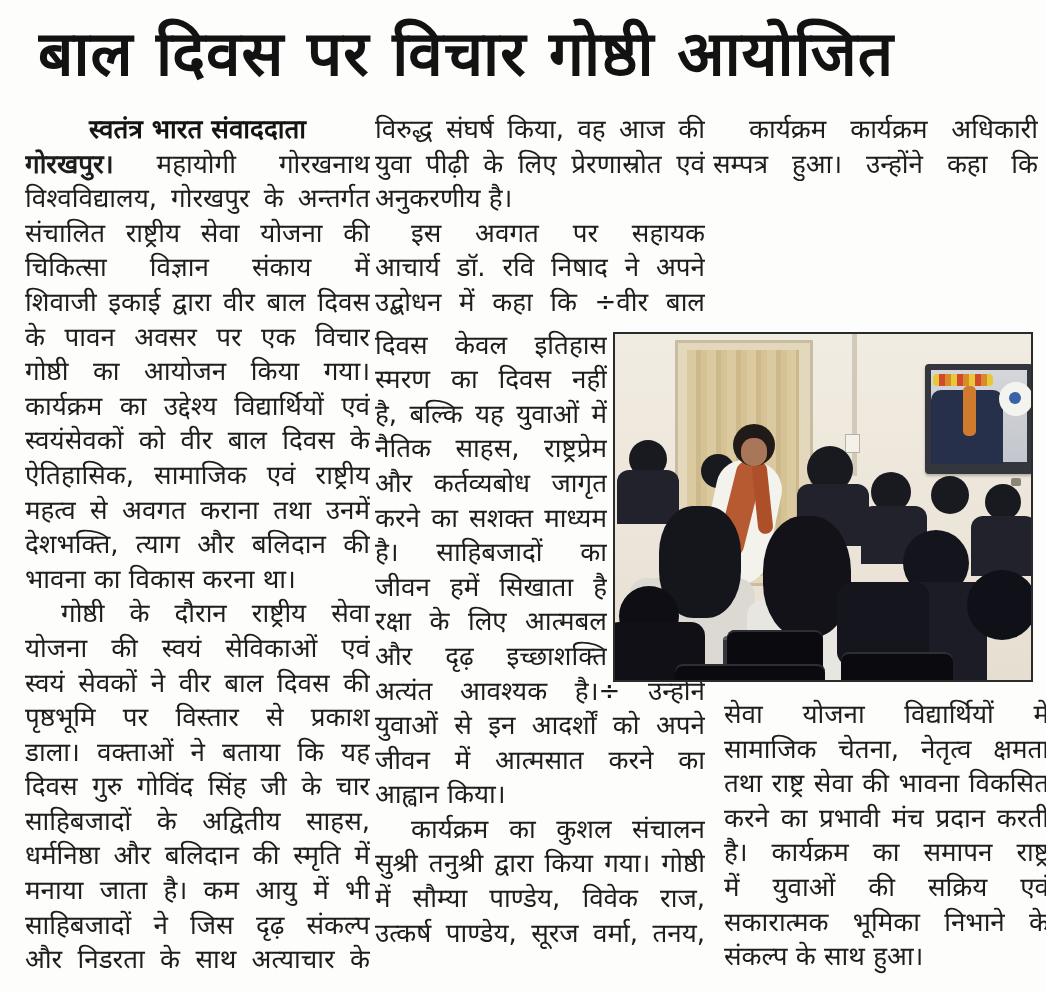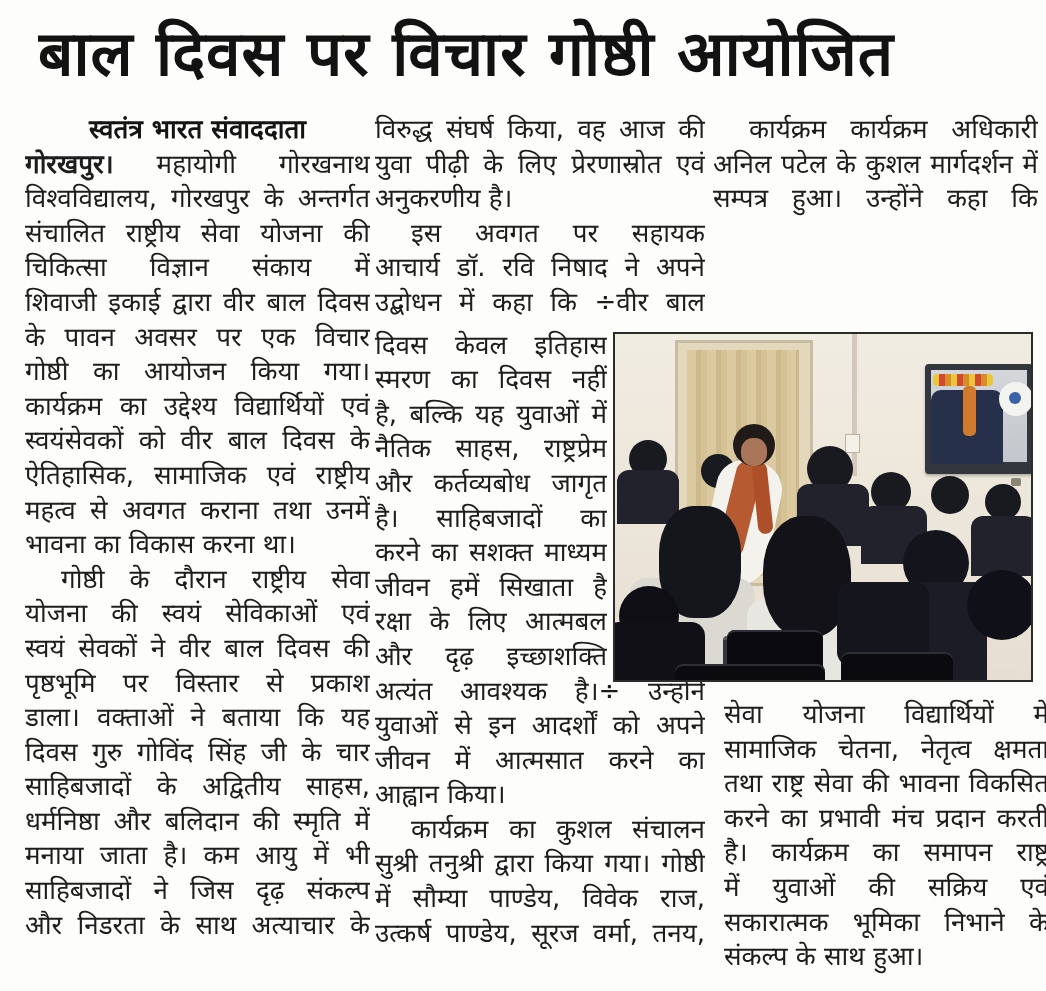--- a/index.html
+++ b/index.html
@@ -88,20 +88,21 @@
           <div class="line">विश्वविद्यालय, गोरखपुर के अन्तर्गत</div>
           <div class="line">संचालित राष्ट्रीय सेवा योजना की</div>
           <div class="line">चिकित्सा विज्ञान संकाय में</div>
           <div class="line">शिवाजी इकाई द्वारा वीर बाल दिवस</div>
           <div class="line">के पावन अवसर पर एक विचार</div>
           <div class="line">गोष्ठी का आयोजन किया गया।</div>
           <div class="line">कार्यक्रम का उद्देश्य विद्यार्थियों एवं</div>
           <div class="line">स्वयंसेवकों को वीर बाल दिवस के</div>
           <div class="line">ऐतिहासिक, सामाजिक एवं राष्ट्रीय</div>
           <div class="line">महत्व से अवगत कराना तथा उनमें</div>
+          <div class="line">देशभक्ति, त्याग और बलिदान की</div>
           <div class="line">भावना का विकास करना था।</div>
         </div>
     </div>
     <div class="indent-first cont">
         <div class="line">गोष्ठी के दौरान राष्ट्रीय सेवा</div>
         <div class="line">योजना की स्वयं सेविकाओं एवं</div>
         <div class="line">स्वयं सेवकों ने वीर बाल दिवस की</div>
         <div class="line">पृष्ठभूमि पर विस्तार से प्रकाश</div>
         <div class="line">डाला। वक्ताओं ने बताया कि यह</div>
         <div class="line">दिवस गुरु गोविंद सिंह जी के चार</div>
@@ -123,22 +124,22 @@
         <div class="line">इस अवगत पर सहायक</div>
         <div class="line">आचार्य डॉ. रवि निषाद ने अपने</div>
         <div class="line">उद्बोधन में कहा कि ÷वीर बाल</div>
       </div>
     <div class="narrow cont">
         <div class="line">दिवस केवल इतिहास</div>
         <div class="line">स्मरण का दिवस नहीं</div>
         <div class="line">है, बल्कि यह युवाओं में</div>
         <div class="line">नैतिक साहस, राष्ट्रप्रेम</div>
         <div class="line">और कर्तव्यबोध जागृत</div>
+        <div class="line">करने का सशक्त माध्यम</div>
         <div class="line">है। साहिबजादों का</div>
-        <div class="line">करने का सशक्त माध्यम</div>
         <div class="line">जीवन हमें सिखाता है</div>
         <div class="line">रक्षा के लिए आत्मबल</div>
         <div class="line">और दृढ़ इच्छाशक्ति</div>
       </div>
     <div class="para-end">
         <div class="line">अत्यंत आवश्यक है।÷ उन्होंने</div>
         <div class="line">युवाओं से इन आदर्शों को अपने</div>
         <div class="line">जीवन में आत्मसात करने का</div>
         <div class="line">आह्वान किया।</div>
       </div>
@@ -146,21 +147,20 @@
         <div class="line">कार्यक्रम का कुशल संचालन</div>
         <div class="line">सुश्री तनुश्री द्वारा किया गया। गोष्ठी</div>
         <div class="line">में सौम्या पाण्डेय, विवेक राज,</div>
         <div class="line">उत्कर्ष पाण्डेय, सूरज वर्मा, तनय,</div>
       </div>
   </div>
 
   <div class="col col3">
     <div class="indent-first cont">
         <div class="line">कार्यक्रम कार्यक्रम अधिकारी</div>
-        <div class="line">अनिल पटेल के कुशल मार्गदर्शन में</div>
         <div class="line">सम्पत्र हुआ। उन्होंने कहा कि राष्ट्रीय</div>
       </div>
   </div>
 
   <div class="col3-bottom para-end">
       <div class="line">सेवा योजना विद्यार्थियों में</div>
       <div class="line">सामाजिक चेतना, नेतृत्व क्षमता</div>
       <div class="line">तथा राष्ट्र सेवा की भावना विकसित</div>
       <div class="line">करने का प्रभावी मंच प्रदान करती</div>
       <div class="line">है। कार्यक्रम का समापन राष्ट्र निर्माण</div>

